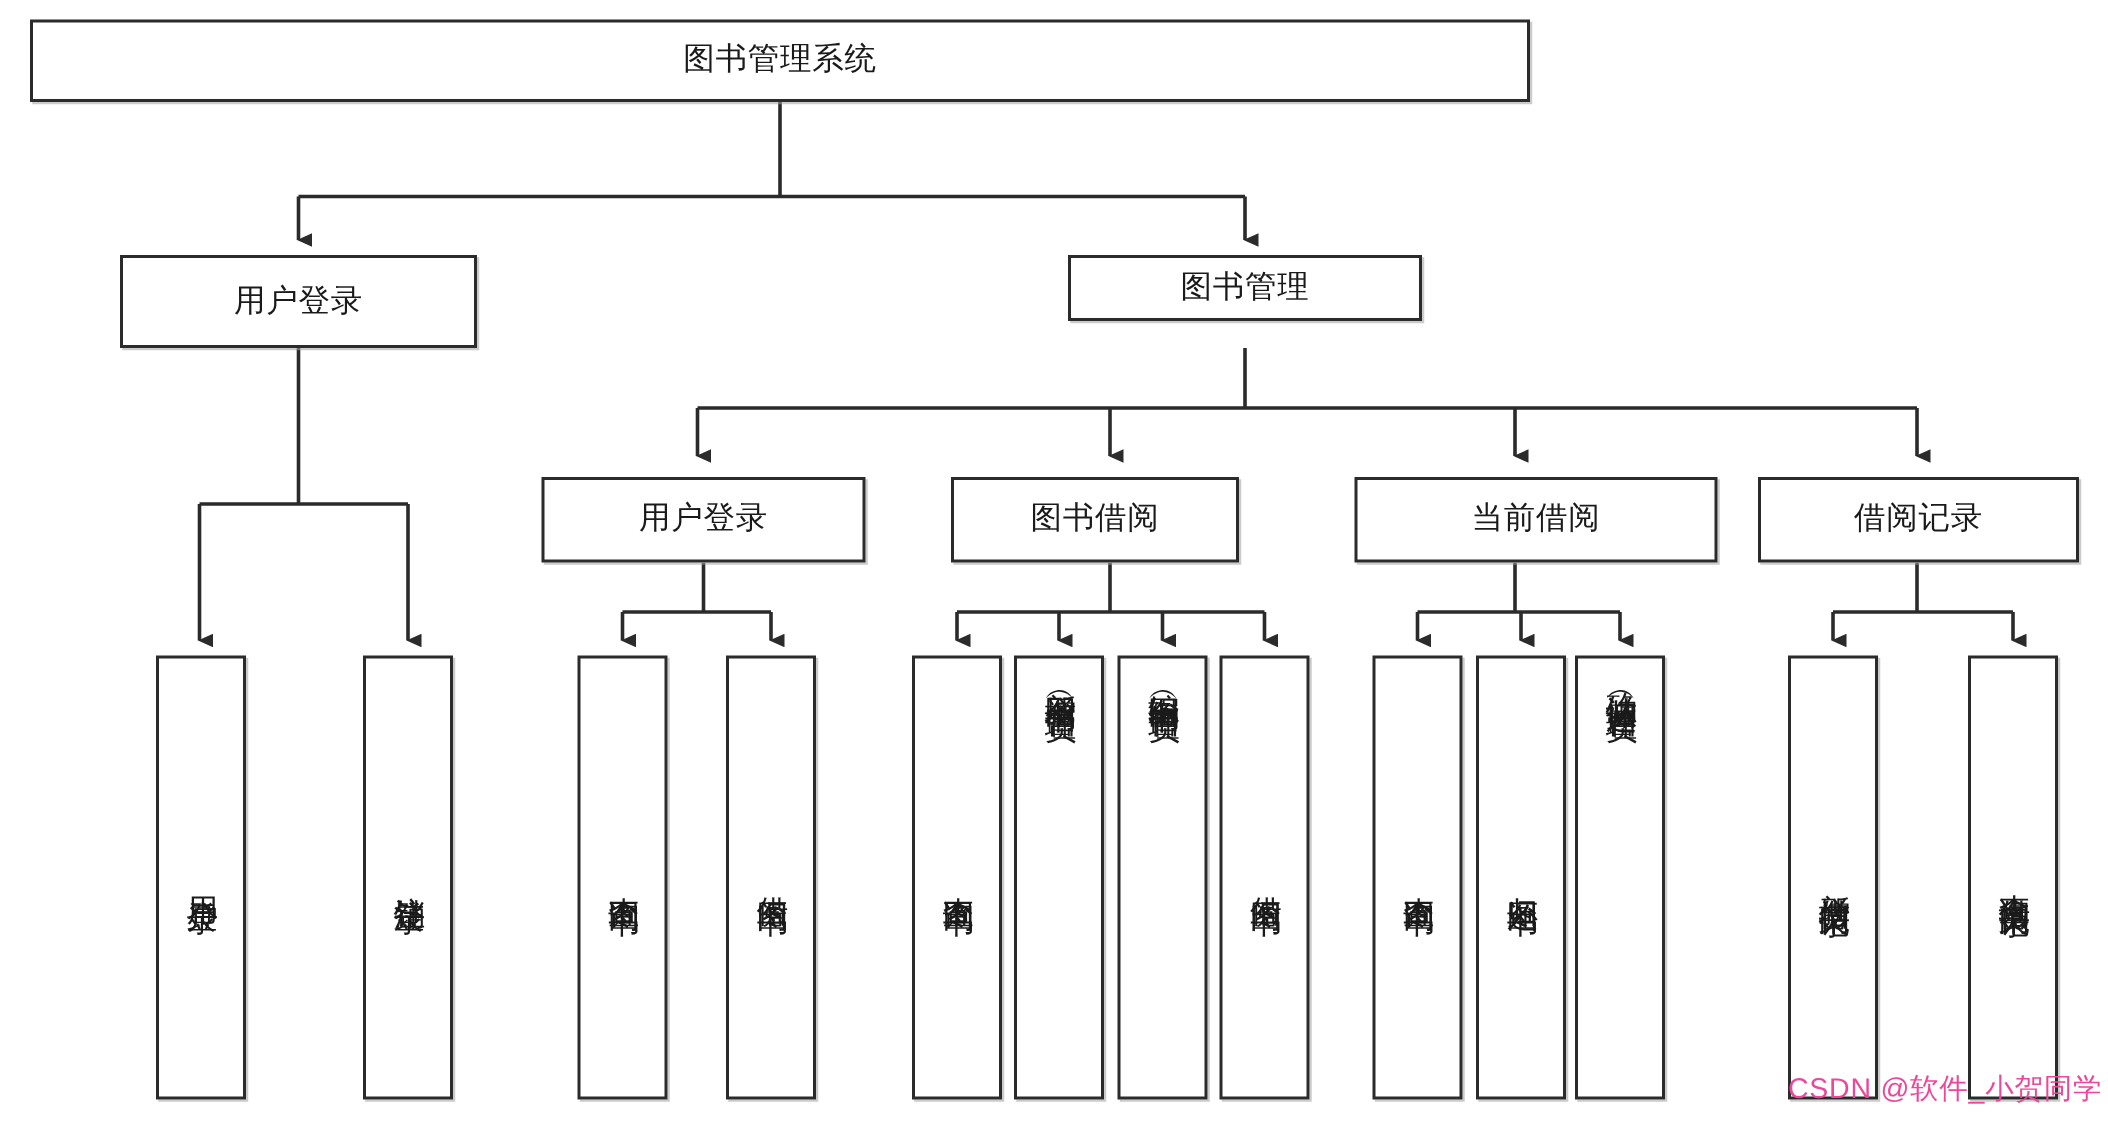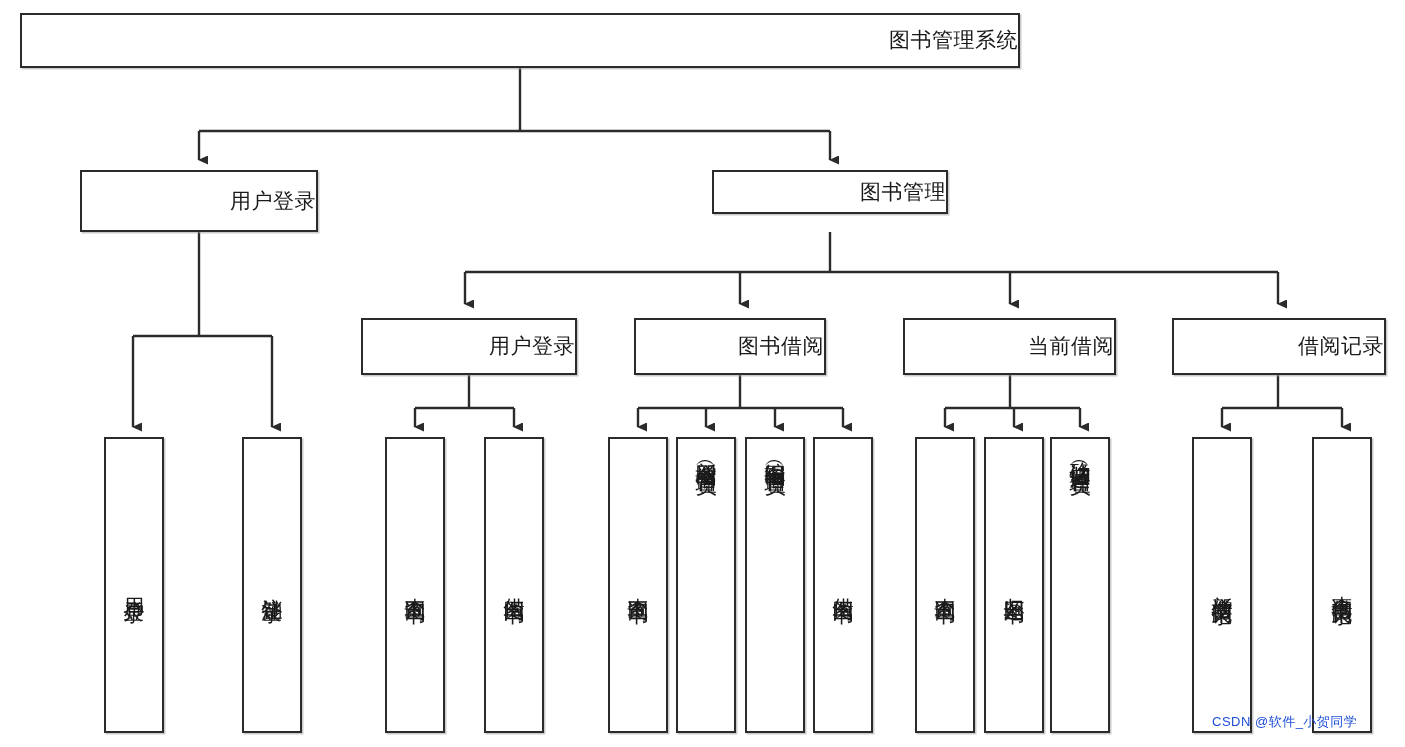--- a/index.html
+++ b/index.html
@@ -17,21 +17,21 @@
     background: #ffffff;
     overflow: hidden;
   }
   .node-box {
     position: absolute;
     box-sizing: border-box;
     border: 2px solid #2b2b2b;
     background: #ffffff;
     display: flex;
     align-items: center;
-    justify-content: flex-end;
+    justify-content: center;
     box-shadow: 1.5px 1.5px 0 0 rgba(160,160,160,0.55);
   }
   .node-label {
     color: #1a1a1a;
     line-height: 1.18;
     text-align: center;
     white-space: pre-line;
   }
   .node-box.horizontal .node-label {
     font-size: 21px;
@@ -57,26 +57,25 @@
   svg.connectors {
     position: absolute;
     left: 0;
     top: 0;
     width: 1405px;
     height: 747px;
     pointer-events: none;
   }
   .watermark {
     position: absolute;
-    font-size: 13px;
-    color: #1d4ed8;
+    font-size: 19px;
+    color: #ec4899;
     letter-spacing: 0.5px;
     white-space: nowrap;
     user-select: none;
-    margin-left: 20px;
   }
 </style>
 </head>
 <body>
 
 <div id="diagram-canvas">
 
   <svg class="connectors" viewBox="0 0 1405 747" xmlns="http://www.w3.org/2000/svg">
     <defs>
       <marker id="arrowhead" markerWidth="9" markerHeight="10" refX="4.5" refY="9" orient="auto" markerUnits="userSpaceOnUse">
@@ -137,21 +136,21 @@
   <div class="node-box horizontal" style="left:712px; top:170px; width:236px; height:44px;">
     <span class="node-label">图书管理</span>
   </div>
 
   <div class="node-box horizontal" style="left:361px; top:318px; width:216px; height:57px;">
     <span class="node-label">用户登录</span>
   </div>
   <div class="node-box horizontal" style="left:634px; top:318px; width:192px; height:57px;">
     <span class="node-label">图书借阅</span>
   </div>
-  <div class="node-box horizontal" style="left:903px; top:318px; width:213px; height:57px;">
+  <div class="node-box horizontal" style="left:903px; top:318px; width:242px; height:57px;">
     <span class="node-label">当前借阅</span>
   </div>
   <div class="node-box horizontal" style="left:1172px; top:318px; width:214px; height:57px;">
     <span class="node-label">借阅记录</span>
   </div>
 
   <div class="node-box vertical centered" style="left:104px; top:437px; width:60px; height:296px;">
     <span class="node-label">用户登录</span>
   </div>
   <div class="node-box vertical centered" style="left:242px; top:437px; width:60px; height:296px;">

